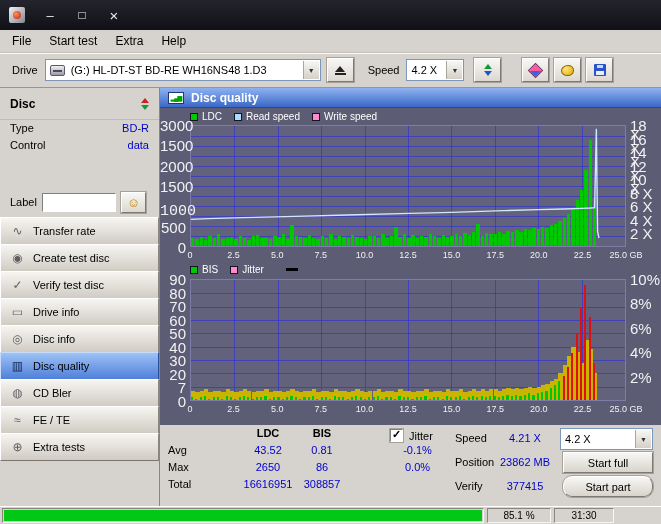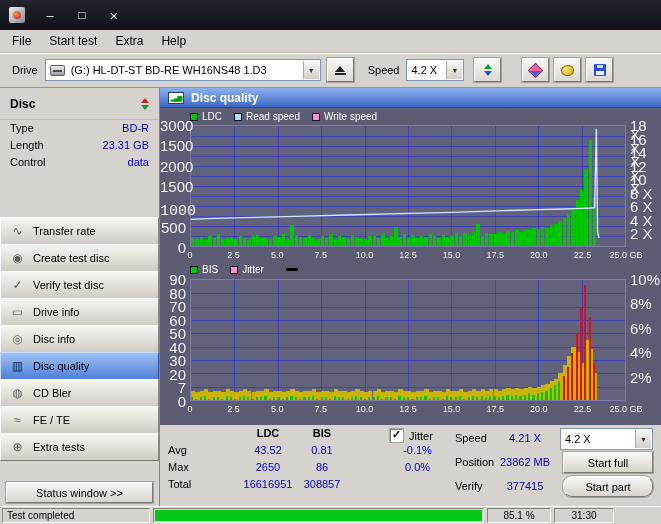--- a/index.html
+++ b/index.html
@@ -163,28 +163,31 @@
         <span class="tri-up red"></span>
         <span class="tri-down green"></span>
       </span>
   </div>
   <div class="disc-info">
       <div class="info-row">
         <span>Type</span>
         <span class="info-val">BD-R</span>
       </div>
       <div class="info-row">
-        <span>Length</span>
-        <span class="info-val">23.31 GB</span>
-      </div>
-      <div class="info-row">
         <span>Control</span>
         <span class="info-val">data</span>
       </div>
     </div>
+  <div class="label-row">
+    <span>Label</span>
+    <input class="label-input" value="" style="">
+    <button class="smiley-btn">
+        <span class="smiley"></span>
+      </button>
+  </div>
   <div class="nav">
       <div class="navbtn">
         <span class="nicon">∿</span>
         <span>Transfer rate</span>
       </div>
       <div class="navbtn">
         <span class="nicon">◉</span>
         <span>Create test disc</span>
       </div>
       <div class="navbtn">
@@ -209,21 +212,20 @@
       </div>
       <div class="navbtn">
         <span class="nicon">≈</span>
         <span>FE / TE</span>
       </div>
       <div class="navbtn">
         <span class="nicon">⊕</span>
         <span>Extra tests</span>
       </div>
     </div>
-  <button class="statuswin-btn">Status window &gt;&gt;</button>
 </div>
 
 <div class="panel-header">
   <span class="ph-icon"></span>
   <span>Disc quality</span>
 </div>
 <div class="chart-area">
     <div class="legend" style="top: 3px;">
       <div class="legend-item">
         <span class="legend-swatch" style="background: rgb(0, 200, 0);"></span>
@@ -663,20 +665,19 @@
   <div class="cell" style="left:295px;top:31px;">Position</div>
   <div class="cell s-center s-val" style="left:330px;top:31px;width:70px;">23862 MB</div>
   <button class="sbtn" style="top:27px;">Start full</button>
 
   <div class="cell" style="left:295px;top:55px;">Verify</div>
   <div class="cell s-center s-val" style="left:330px;top:55px;width:70px;">377415</div>
   <button class="sbtn" style="top:51px;border-radius:9px;">Start part</button>
 </div>
 
 <div class="statusbar">
-  <div class="sunken sb-status">Test completed</div>
   <div class="sunken sb-progress">
     <div class="progress-fill" style="width: 100%;"></div>
   </div>
   <div class="sunken sb-pct">85.1 %</div>
   <div class="sunken sb-time">31:30</div>
   <div class="sb-spacer"></div>
 </div>
 
 </body></html>

